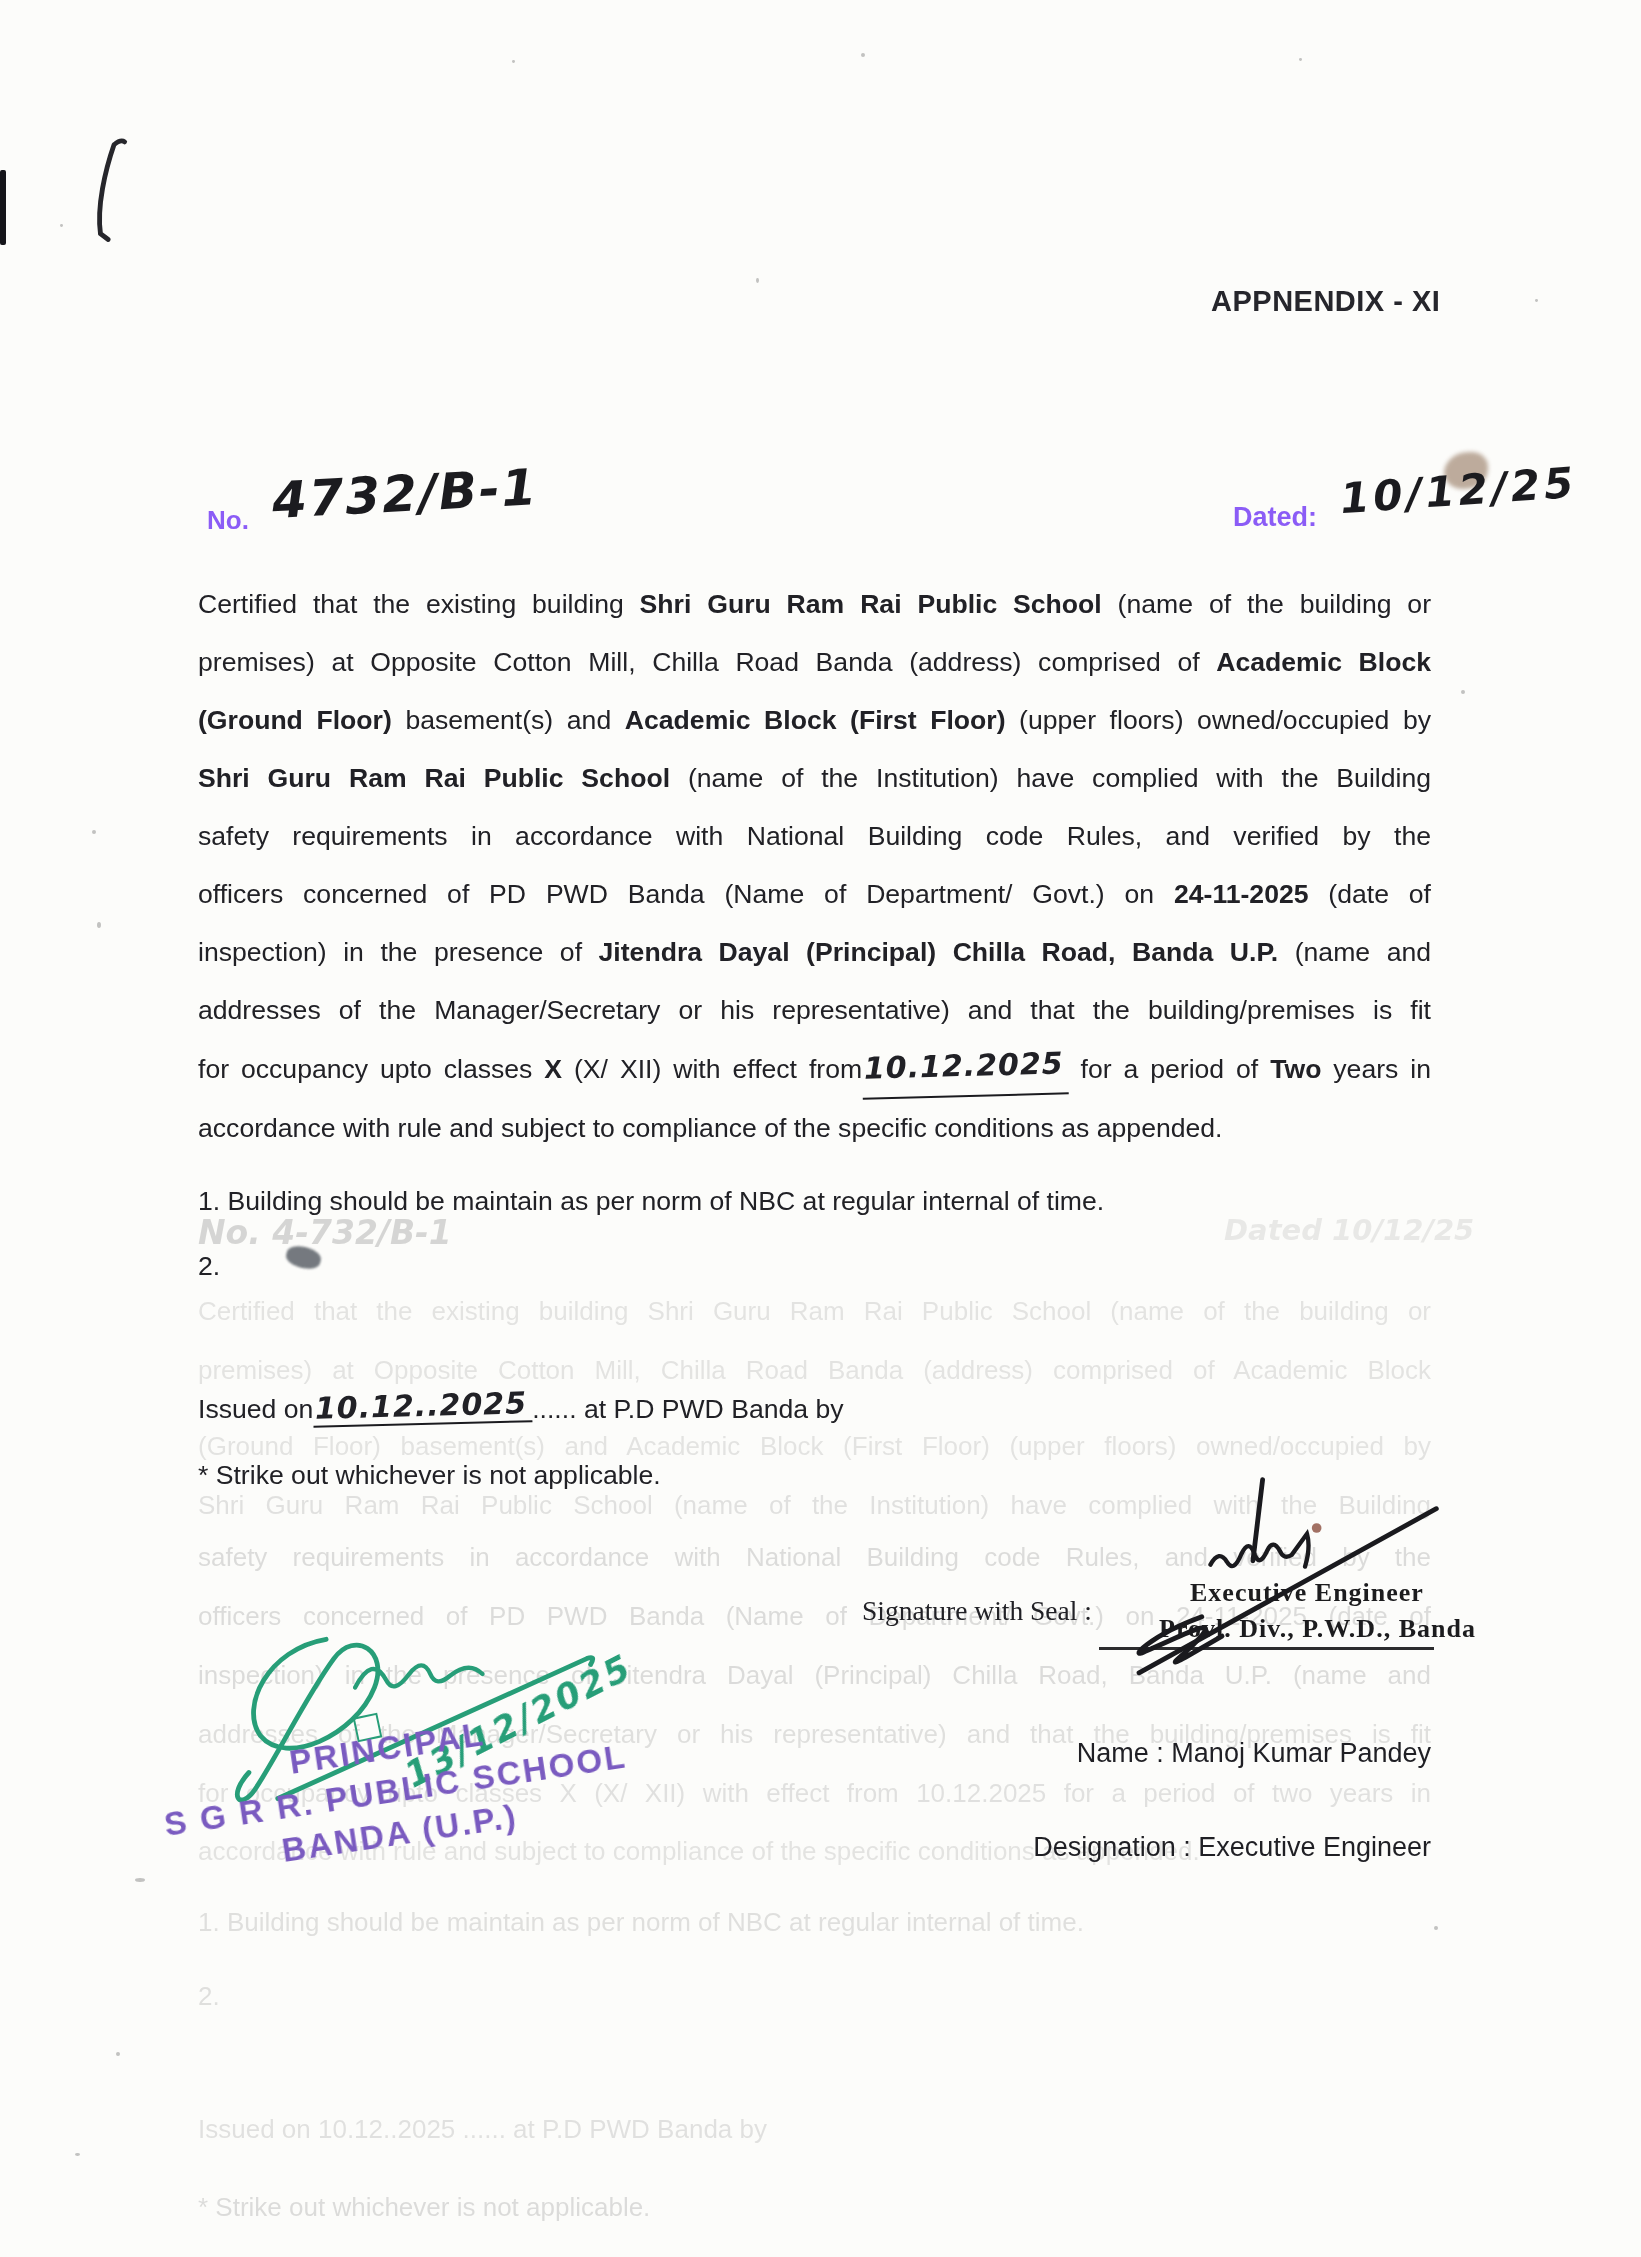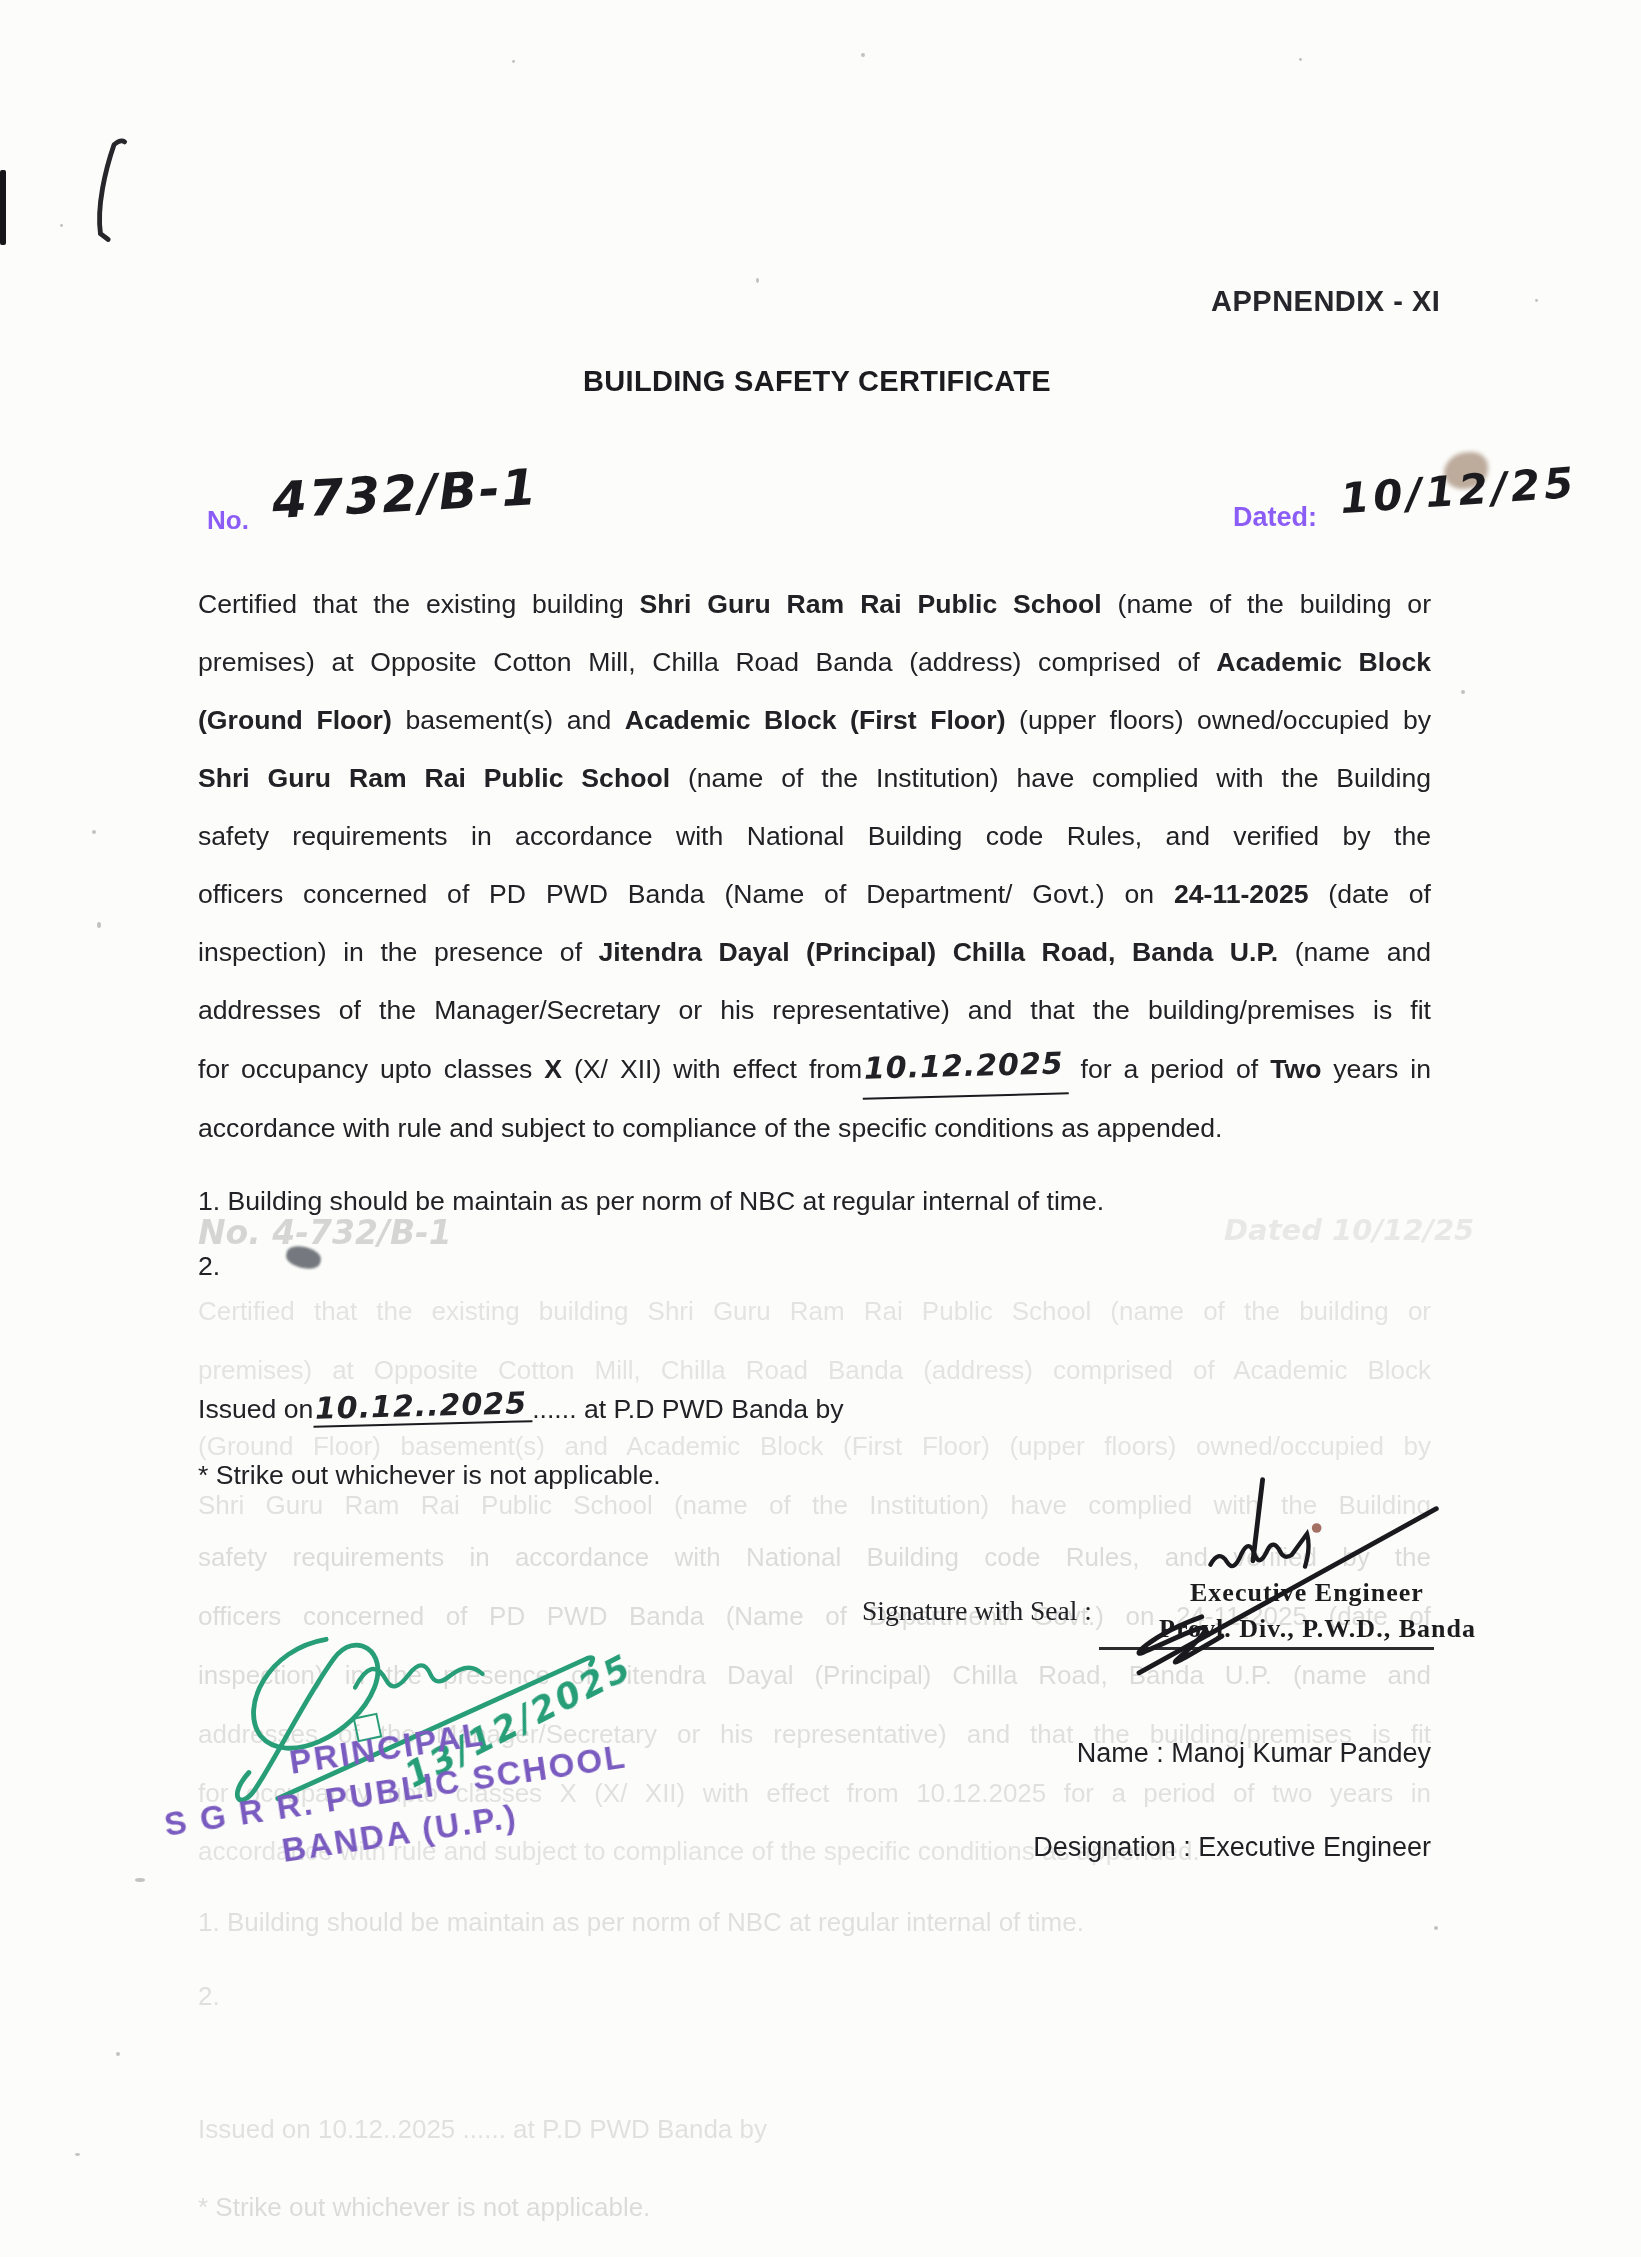--- a/index.html
+++ b/index.html
@@ -115,21 +115,20 @@
       <div class="ghost just" style="left: 198px; top: 1778px; opacity: 0.14; width: 1233px;">for occupancy upto classes X (X/ XII) with effect from 10.12.2025 for a period of two years in</div>
       <div class="ghost" style="left: 198px; top: 1836px; opacity: 0.13;">accordance with rule and subject to compliance of the specific conditions as appended.</div>
       <div class="ghost" style="left: 198px; top: 1907px; opacity: 0.15;">1. Building should be maintain as per norm of NBC at regular internal of time.</div>
       <div class="ghost" style="left: 198px; top: 1981px; opacity: 0.15;">2.</div>
       <div class="ghost" style="left: 198px; top: 2114px; opacity: 0.14;">Issued on 10.12..2025 ...... at P.D PWD Banda by</div>
       <div class="ghost" style="left: 198px; top: 2192px; opacity: 0.17;">* Strike out whichever is not applicable.</div>
     </div>
   <div class="abs" style="left:286px;top:1247px;width:35px;height:21px;background:#3c434c;opacity:.7;border-radius:45%;transform:rotate(14deg);filter:blur(1px);"></div>
 
   <div class="abs appendix" style="left:1211px;top:285px;">APPNENDIX - XI</div>
-  <div class="abs title" style="left:0;width:1634px;top:365px;text-align:center;">BUILDING SAFETY CERTIFICATE</div>
 
   <div class="abs lbl" style="left:207px;top:505px;">No.</div>
   <div class="abs hand hw-number" style="left:272px;top:465px;">4732/B-1</div>
   <div class="abs lbl" style="left:1233px;top:502px;font-size:27px;">Dated:</div>
   <div class="abs hand hw-date" style="left:1340px;top:466px;">10/12/25</div>
 
   <div class="abs para" id="certificate-paragraph">
       <div class="para-line"><span>Certified that the existing building </span><span class="b">Shri Guru Ram Rai Public School</span><span> (name of the building or</span></div>
       <div class="para-line"><span>premises) at Opposite Cotton Mill, Chilla Road Banda (address) comprised of </span><span class="b">Academic Block</span></div>
       <div class="para-line"><span class="b">(Ground Floor)</span><span> basement(s) and </span><span class="b">Academic Block (First Floor)</span><span> (upper floors) owned/occupied by</span></div>

